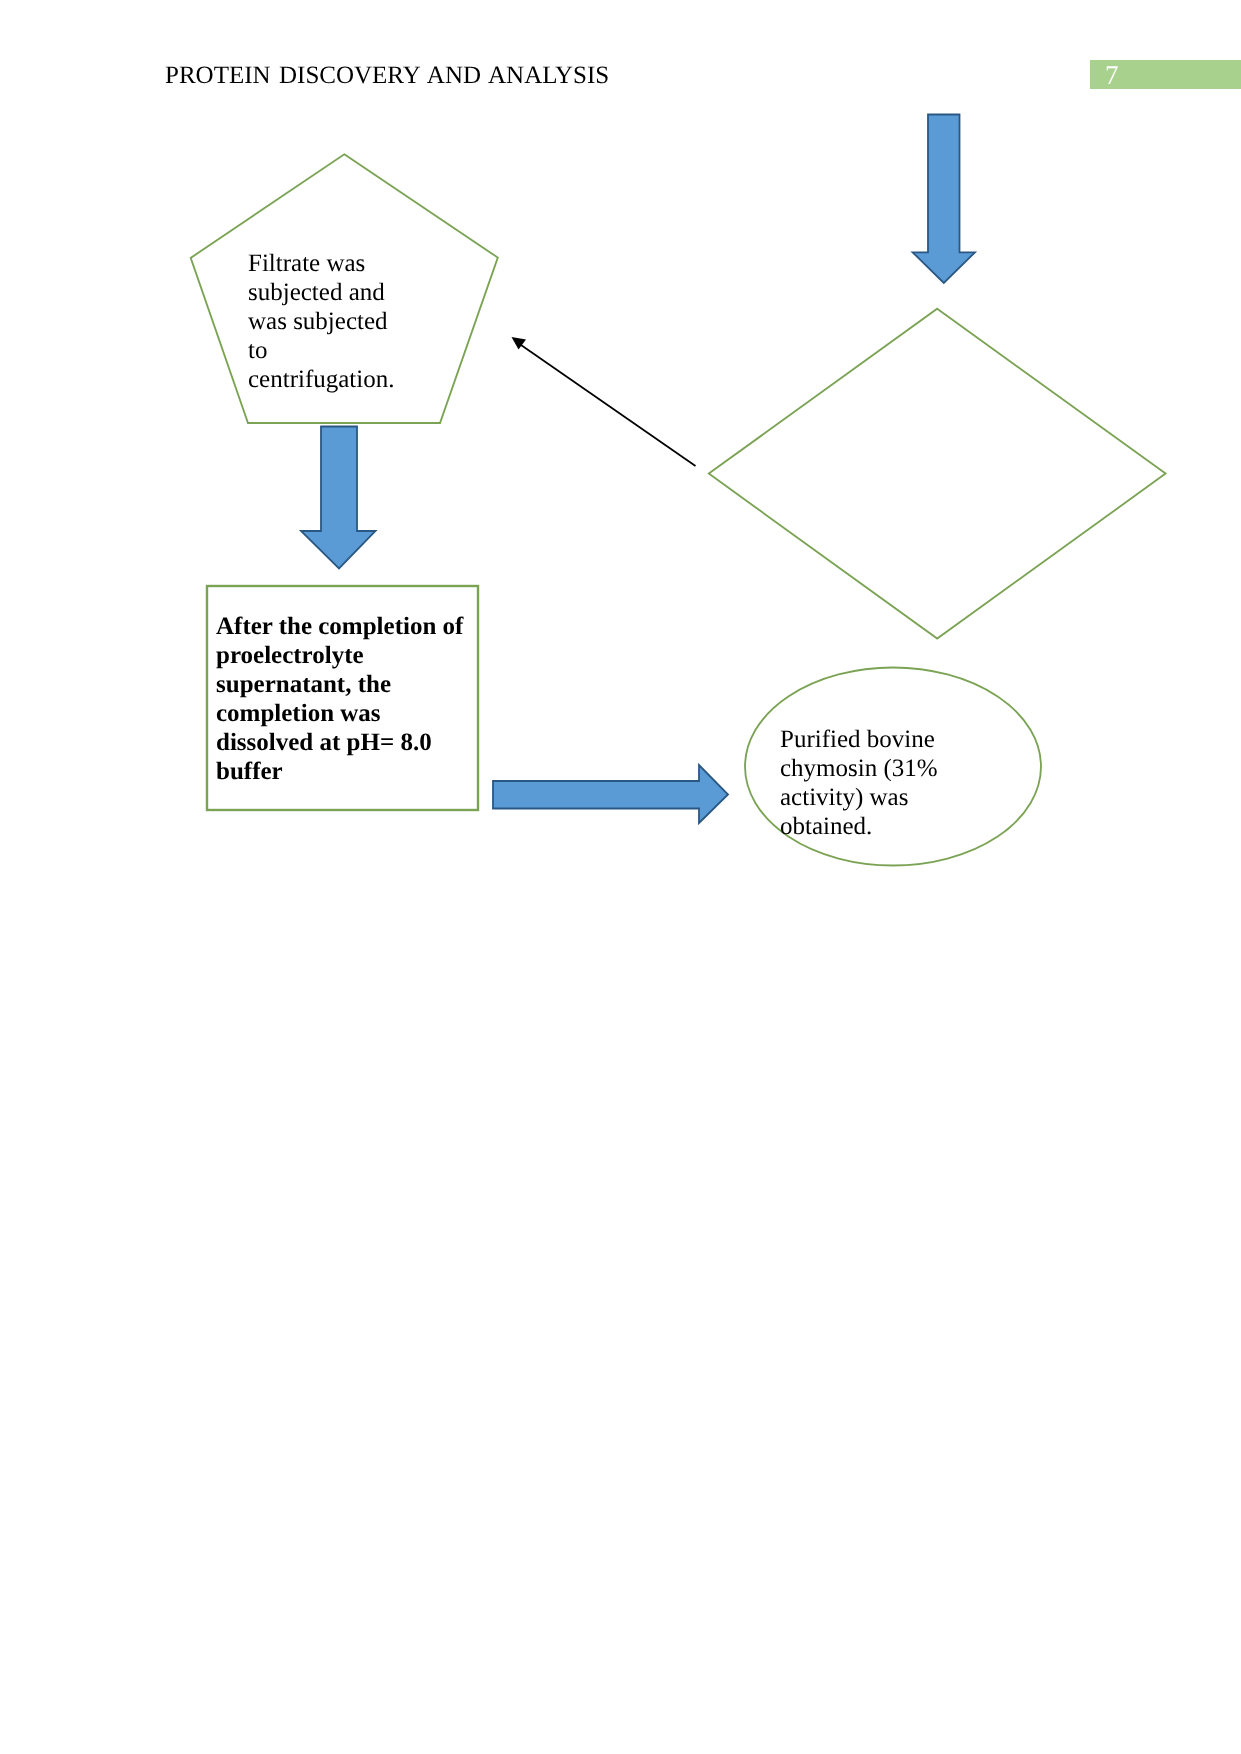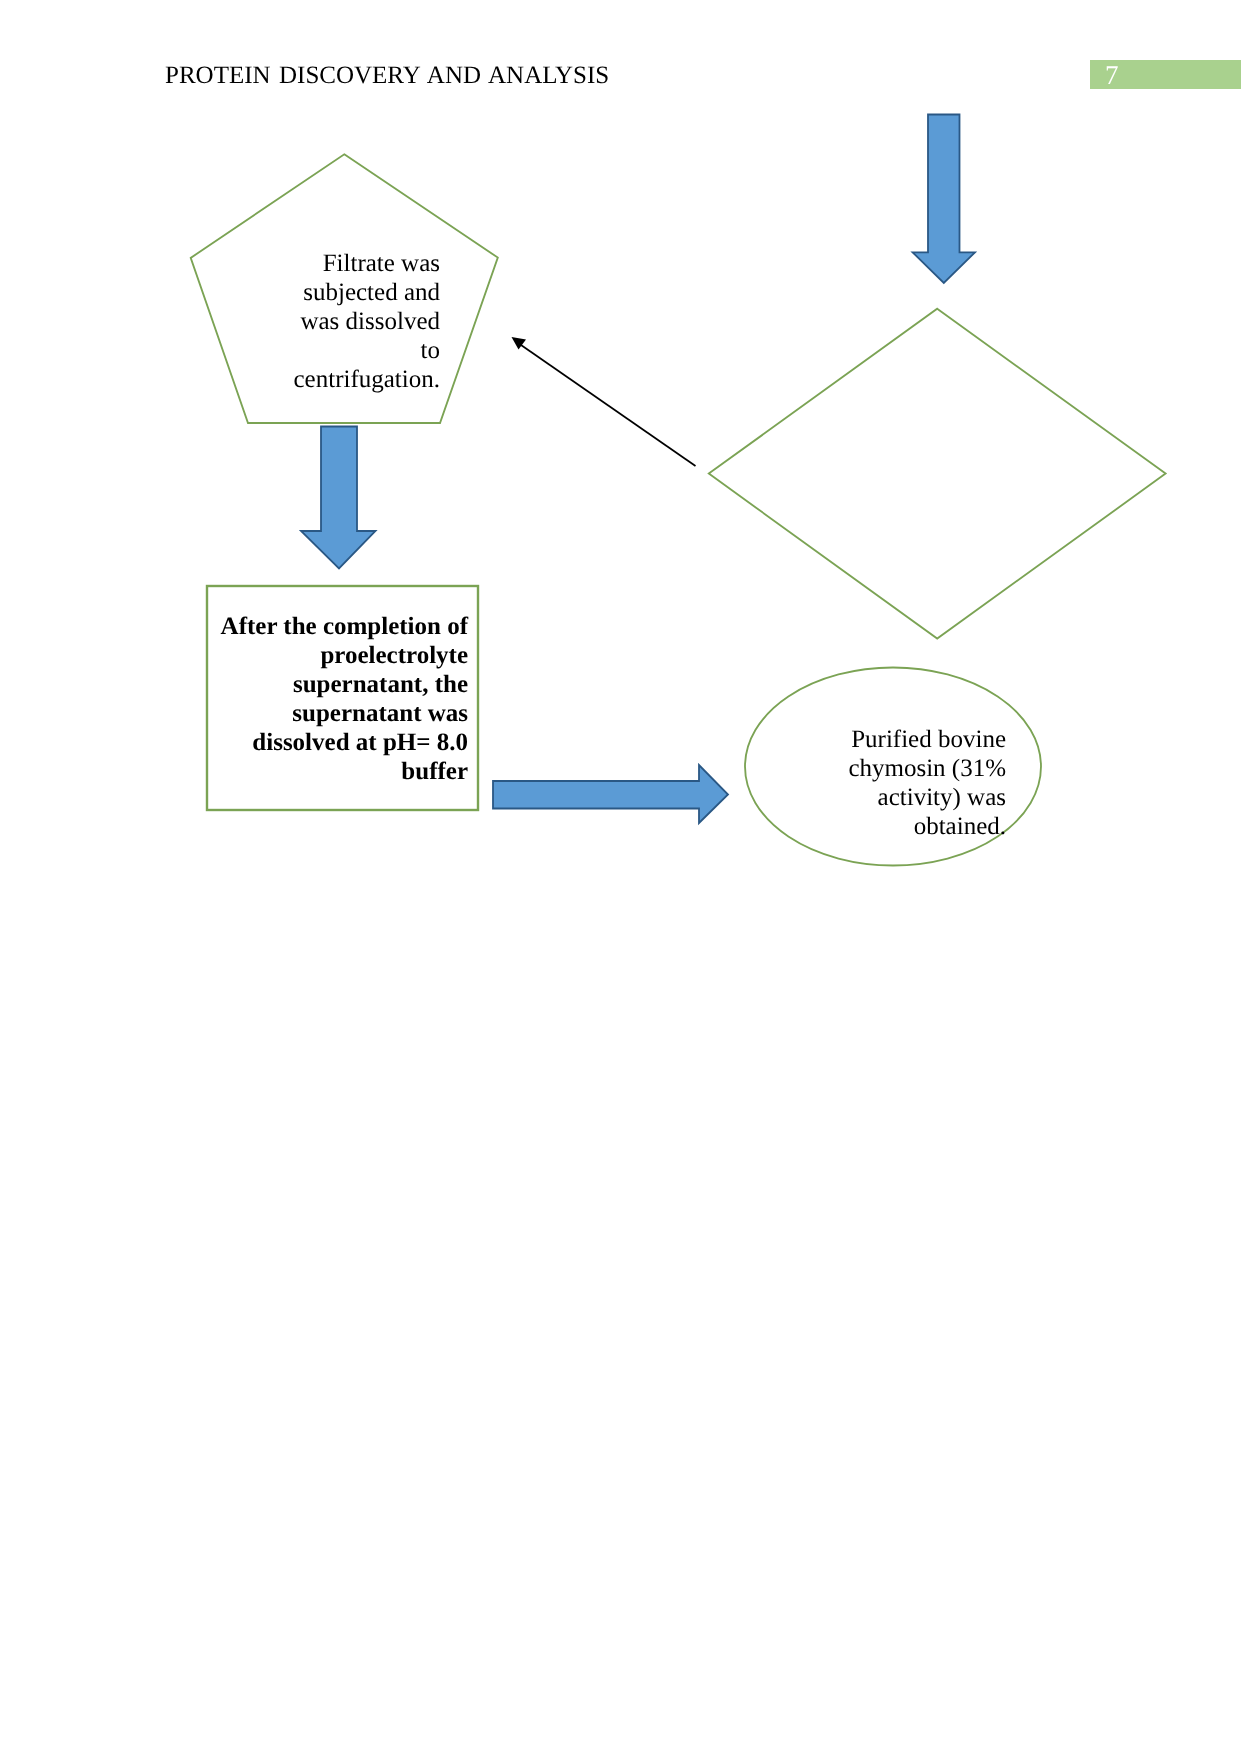--- a/index.html
+++ b/index.html
@@ -41,21 +41,21 @@
   svg.diagram {
     position: absolute; left: 0; top: 0;
     width: 1241px; height: 1754px;
     overflow: visible;
   }
   .shape-text {
     position: absolute;
     font-size: 25px;
     line-height: 29px;
     color: #000000;
-    text-align: right;
+    text-align: left;
   }
   #t-pentagon { left: 248px; top: 249px; width: 192px; }
   #t-diamond  { left: 822px; top: 403px; width: 230px; }
   #t-rect     { left: 216px; top: 612px; width: 252px; font-weight: bold; }
   #t-ellipse  { left: 780px; top: 709px; width: 226px; margin-top: 16px; }
 </style>
 </head>
 <body>
 
 <div class="page">
@@ -84,29 +84,29 @@
 
     <g>
       <line class="connector-line" x1="695.5" y1="466" x2="521" y2="345" stroke="#000000" stroke-width="1.7"></line>
       <polygon class="connector-head" points="511.5,337 526,339.5 518.5,349.5" fill="#000000"></polygon>
     </g>
   </svg>
 
   <div class="shape-text" id="t-pentagon">
       <div>Filtrate was</div>
       <div>subjected and</div>
-      <div>was dissolved</div>
+      <div>was subjected</div>
       <div>to</div>
       <div>centrifugation.</div>
     </div>
   <div class="shape-text" id="t-rect">
       <div>After the completion of</div>
       <div>proelectrolyte</div>
       <div>supernatant, the</div>
-      <div>supernatant was</div>
+      <div>completion was</div>
       <div>dissolved at pH= 8.0</div>
       <div>buffer</div>
     </div>
   <div class="shape-text" id="t-ellipse">
       <div>Purified bovine</div>
       <div>chymosin (31%</div>
       <div>activity) was</div>
       <div>obtained.</div>
     </div>
 

